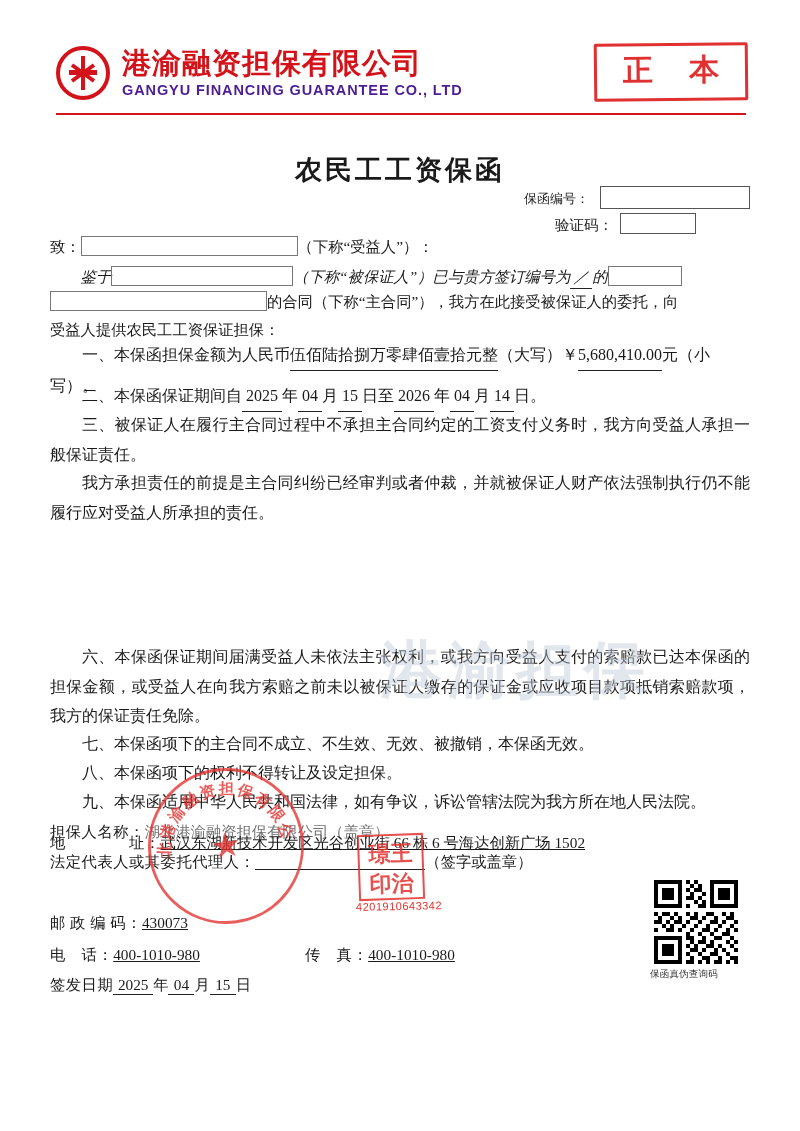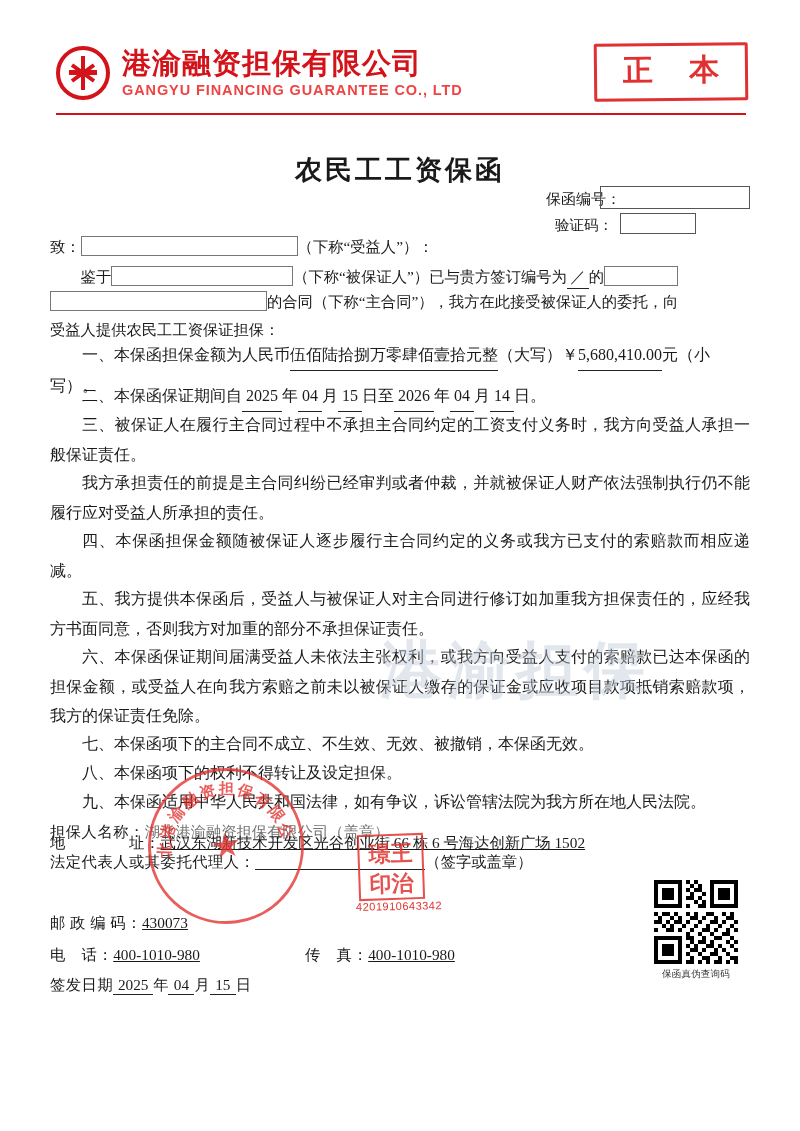--- a/index.html
+++ b/index.html
@@ -51,21 +51,21 @@
     white-space: nowrap;
   }
   .logo-text-en {
     position: absolute;
     left: 66px;
     top: 38px;
     font-family: "Liberation Sans", sans-serif;
     font-weight: bold;
     font-size: 14.5px;
     letter-spacing: 0.9px;
-    color: #ef4444;
+    color: #4c1d95;
     white-space: nowrap;
   }
   .header-rule {
     position: absolute;
     left: 56px;
     top: 113px;
     width: 690px;
     height: 2px;
     background: #d3121a;
   }
@@ -94,21 +94,21 @@
     left: 0;
     top: 152px;
     width: 800px;
     text-align: center;
     font-size: 27px;
     font-weight: bold;
     letter-spacing: 3px;
     font-family: "Liberation Serif", serif;
   }
 
-  .no-label { position: absolute; left: 546px; top: 190px; font-size: 15px; }
+  .no-label { position: absolute; left: 524px; top: 190px; font-size: 13px; }
   .no-box   { position: absolute; left: 600px; top: 186px; width: 148px; height: 21px; border: 1px solid #555; }
   .vc-label { position: absolute; left: 555px; top: 216px; font-size: 14.5px; }
   .vc-box   { position: absolute; left: 620px; top: 213px; width: 74px; height: 19px; border: 1px solid #555; }
   .ind2 { text-indent: 2em; }
   .u { text-decoration: underline; }
   .uline {
     display: inline-block;
     border-bottom: 1px solid #222;
     min-width: 10px;
     text-align: center;
@@ -122,21 +122,21 @@
   .fillbox {
     display: inline-block;
     border: 1px solid #777;
     height: 18px;
     vertical-align: -4px;
   }
 
   
   .l-zhi  { position: absolute; left: 50px; top: 236px; font-size: 15.3px; white-space: nowrap; }
   
-  .l-jian { position: absolute; left: 50px; top: 266px; font-size: 15.3px; white-space: nowrap; }
+  .l-jian { position: absolute; left: 50px; top: 266px; font-size: 15.3px; white-space: nowrap; font-style: italic; }
   
   .l-he   { position: absolute; left: 50px; top: 291px; font-size: 15.3px; white-space: nowrap; }
   
   .l-prov { position: absolute; left: 50px; top: 320px; font-size: 15.3px; white-space: nowrap; }
 
   .para { position: absolute; left: 50px; width: 700px; font-size: 16px; line-height: 29.5px; text-align: justify; }
 
   
   .foot { position: absolute; font-size: 15.3px; white-space: nowrap; }
   .lbl-sp { letter-spacing: 0.5px; margin-top: 44px; }
@@ -214,21 +214,20 @@
     pointer-events: none;
     white-space: nowrap;
   }
 
   
   .qr-wrap {
     position: absolute;
     left: 650px;
     top: 880px;
     width: 92px;
-    text-align: center;
   }
   .qr {
     width: 84px;
     height: 84px;
     margin: 0 auto;
     background: #fff;
   }
   .qr-cap {
     margin-top: 4px;
     font-size: 9.5px;
@@ -288,22 +287,20 @@
     <span style="display:inline-block;width:2em;"></span><span>一、本保函担保金额为人民币</span><span class="uline">伍佰陆拾捌万零肆佰壹拾元整</span><span>（大写）￥</span><span class="uline">5,680,410.00</span><span>元（小</span><br>
     <span>写）。</span>
   </div>
 
   <div class="para" style="top:381px;">
     <span style="display:inline-block;width:2em;"></span><span>二、本保函保证期间自</span><span class="uline" style="min-width:40px;">2025</span>年<span class="uline" style="min-width:24px;">04</span>月<span class="uline" style="min-width:24px;">15</span><span>日至</span><span class="uline" style="min-width:40px;">2026</span>年<span class="uline" style="min-width:24px;">04</span>月<span class="uline" style="min-width:24px;">14</span><span>日。</span>
   </div>
 
   <div class="para ind2" style="top:410px;">三、被保证人在履行主合同过程中不承担主合同约定的工资支付义务时，我方向受益人承担一般保证责任。</div>
   <div class="para ind2" style="top:468px;">我方承担责任的前提是主合同纠纷已经审判或者仲裁，并就被保证人财产依法强制执行仍不能履行应对受益人所承担的责任。</div>
-  <div class="para ind2" style="top:526px;">四、本保函担保金额随被保证人逐步履行主合同约定的义务或我方已支付的索赔款而相应递减。</div>
-  <div class="para ind2" style="top:584px;">五、我方提供本保函后，受益人与被保证人对主合同进行修订如加重我方担保责任的，应经我方书面同意，否则我方对加重的部分不承担保证责任。</div>
   <div class="para ind2" style="top:642px;">六、本保函保证期间届满受益人未依法主张权利，或我方向受益人支付的索赔款已达本保函的担保金额，或受益人在向我方索赔之前未以被保证人缴存的保证金或应收项目款项抵销索赔款项，我方的保证责任免除。</div>
   <div class="para ind2" style="top:729px;">七、本保函项下的主合同不成立、不生效、无效、被撤销，本保函无效。</div>
   <div class="para ind2" style="top:758px;">八、本保函项下的权利不得转让及设定担保。</div>
   <div class="para ind2" style="top:787px;">九、本保函适用中华人民共和国法律，如有争议，诉讼管辖法院为我方所在地人民法院。</div>
 
   <div class="watermark">港渝担保</div>
 
   <div class="foot" style="left:50px; top:822px;">
     <span class="lbl-sp">担保人名称：</span><span class="inkblue">湖北港渝融资担保有限公司（盖章）</span>
   </div>

